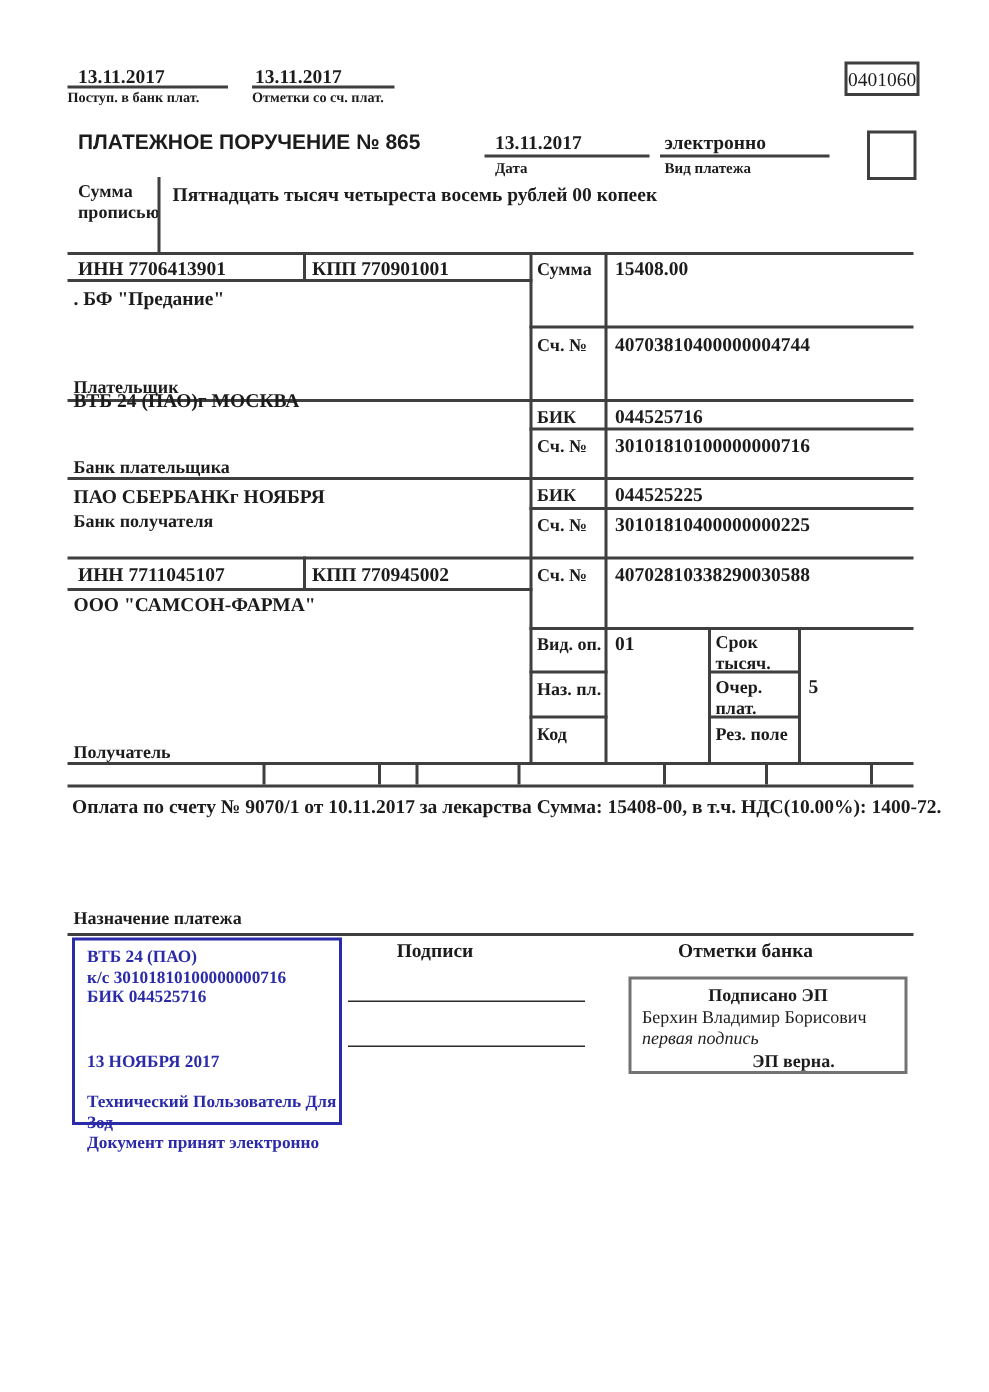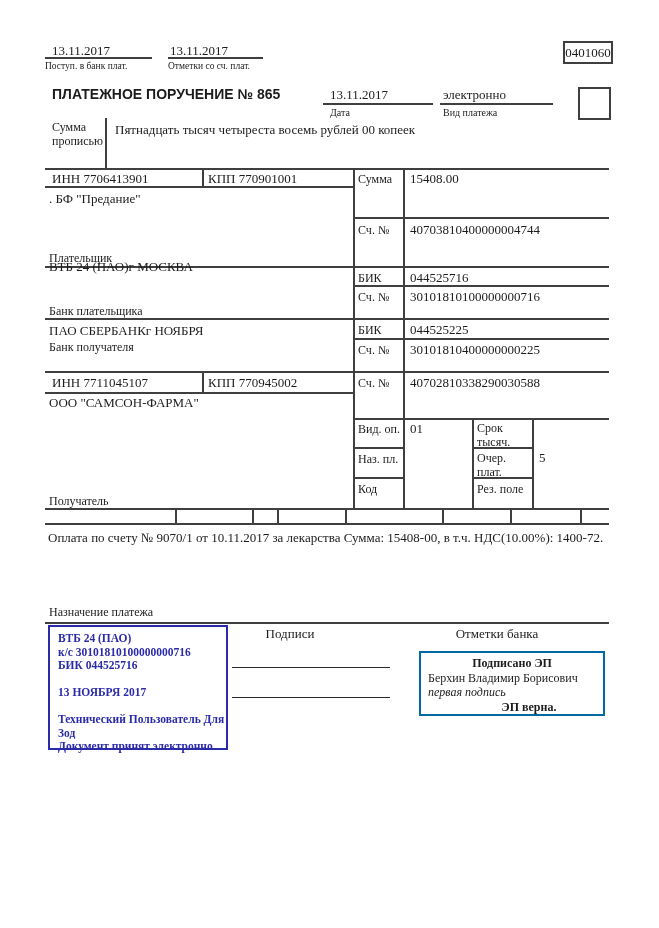--- a/index.html
+++ b/index.html
@@ -1,21 +1,21 @@
 <!DOCTYPE html>
 <html><head>
 <meta charset="utf-8">
 <style>
   html,body{margin:0;padding:0;background:#ffffff;}
   .page{
     position:relative;width:659px;height:928px;background:#ffffff;
     font-family:"Liberation Serif","DejaVu Serif",serif;
     color:#1c1c1c;overflow:hidden;
   }
-  .abs{position:absolute;white-space:nowrap;}
+  .abs{position:absolute;white-space:nowrap;font-weight:bold;}
   .wrap{white-space:normal;}
   .hl{position:absolute;height:2px;background:#3f3f3f;}
   .vl{position:absolute;width:2px;background:#3f3f3f;}
   .thin{height:1px;background:#2a2a2a;}
   .fs13{font-size:13px;line-height:15px;}
   .fs12{font-size:12px;line-height:14px;}
   .fs10{font-size:10px;line-height:11px;}
   .fs9{font-size:9.5px;line-height:10px;}
   .bold{font-weight:bold;}
   .sans{font-family:"Liberation Sans","DejaVu Sans",sans-serif;}
@@ -24,21 +24,21 @@
     align-items:center;justify-content:center;
   }
   .bluebox{
     position:absolute;left:48px;top:625px;width:180px;height:125px;
     border:2px solid #2b2baa;color:#2b2baa;font-weight:bold;
     font-size:11.5px;line-height:12.5px;padding:5px 0 0 8px;box-sizing:border-box;
   }
   .bluebox div{margin:0 0 1px 0;}
   .stampbox{
     position:absolute;left:419px;top:651px;width:186px;height:65px;
-    border:2px solid #0369a1;box-sizing:border-box;padding-top:3px;
+    border:2px solid #737373;box-sizing:border-box;padding-top:3px;
     font-size:12px;line-height:14.5px;
   }
   .it{font-style:italic;}
 </style>
 </head>
 <body>
 
 <div class="page">
 
   <div class="abs fs13" style="left:52px;top:43px">13.11.2017</div>
@@ -144,21 +144,21 @@
 
   <div class="abs fs13" style="left:48px;top:530px">Оплата по счету № 9070/1 от 10.11.2017 за лекарства Сумма: 15408-00, в т.ч. НДС(10.00%): 1400-72.</div>
   <div class="abs fs12" style="left:49px;top:605px">Назначение платежа</div>
 
   <div class="hl" style="left:45px;top:622px;width:564px"></div>
 
   <div class="bluebox">
     <div>ВТБ 24 (ПАО)</div>
     <div>к/с 30101810100000000716</div>
     <div>БИК 044525716</div>
-    <div style="margin-top:14px">13 НОЯБРЯ 2017</div>
+    <div style="margin-top:30px">13 НОЯБРЯ 2017</div>
     <div style="margin-top:15px">Технический Пользователь Для</div>
     <div>Зод</div>
     <div>Документ принят электронно</div>
   </div>
 
   <div class="abs fs13" style="left:240px;top:626px;width:100px;text-align:center">Подписи</div>
   <div class="hl thin" style="left:232px;top:667px;width:158px"></div>
   <div class="hl thin" style="left:232px;top:697px;width:158px"></div>
 
   <div class="abs fs13" style="left:430px;top:626px;width:134px;text-align:center">Отметки банка</div>

